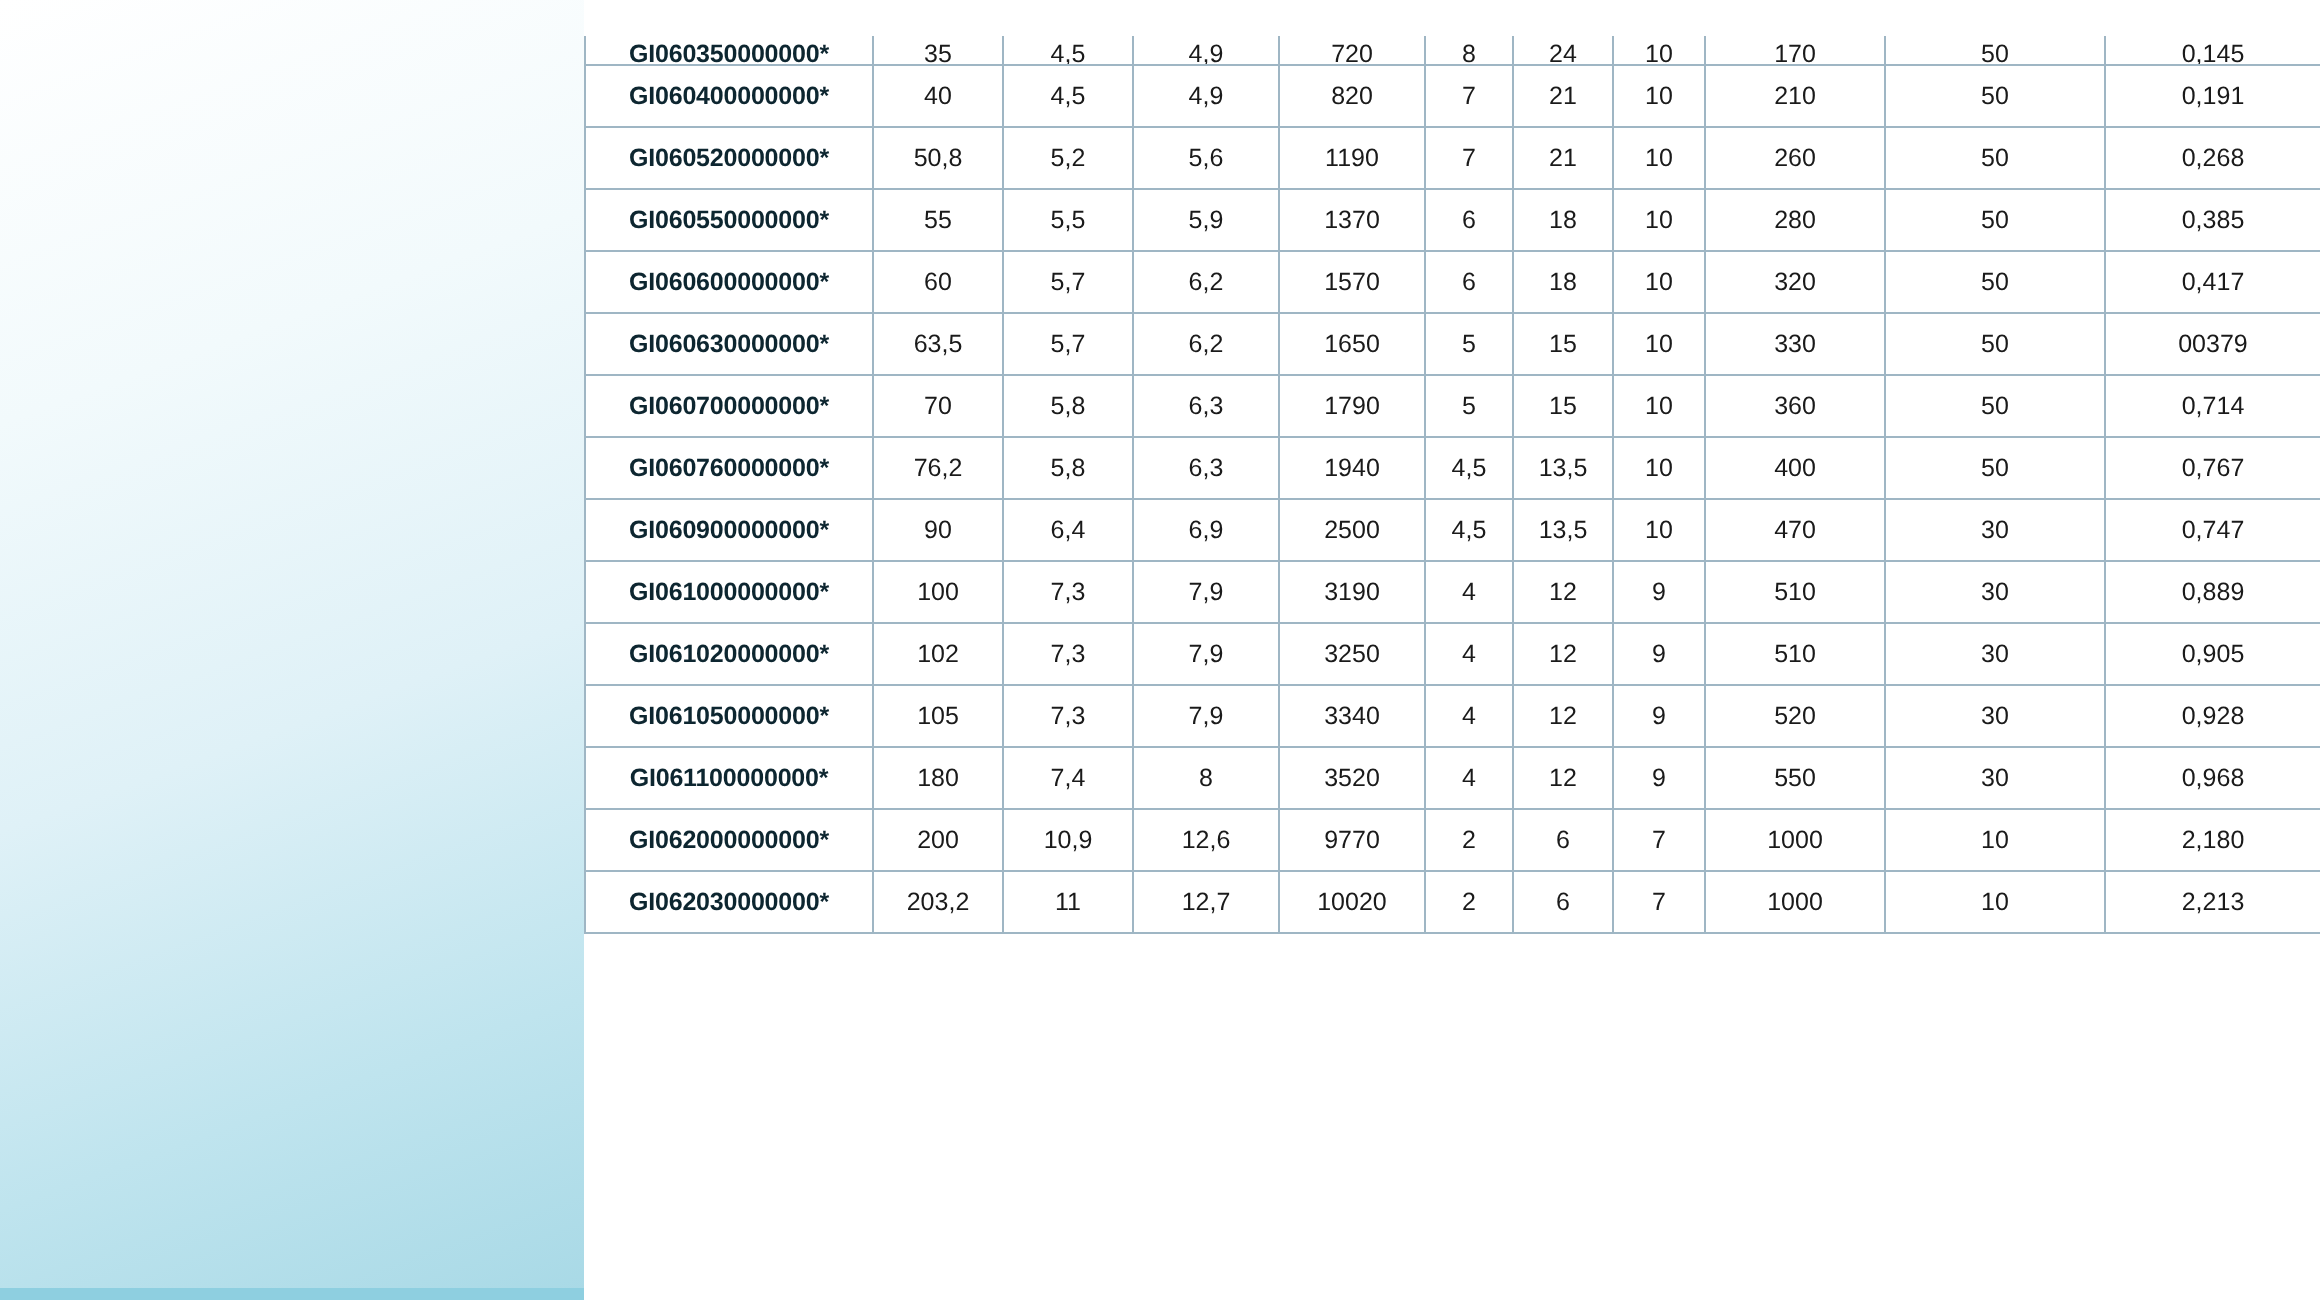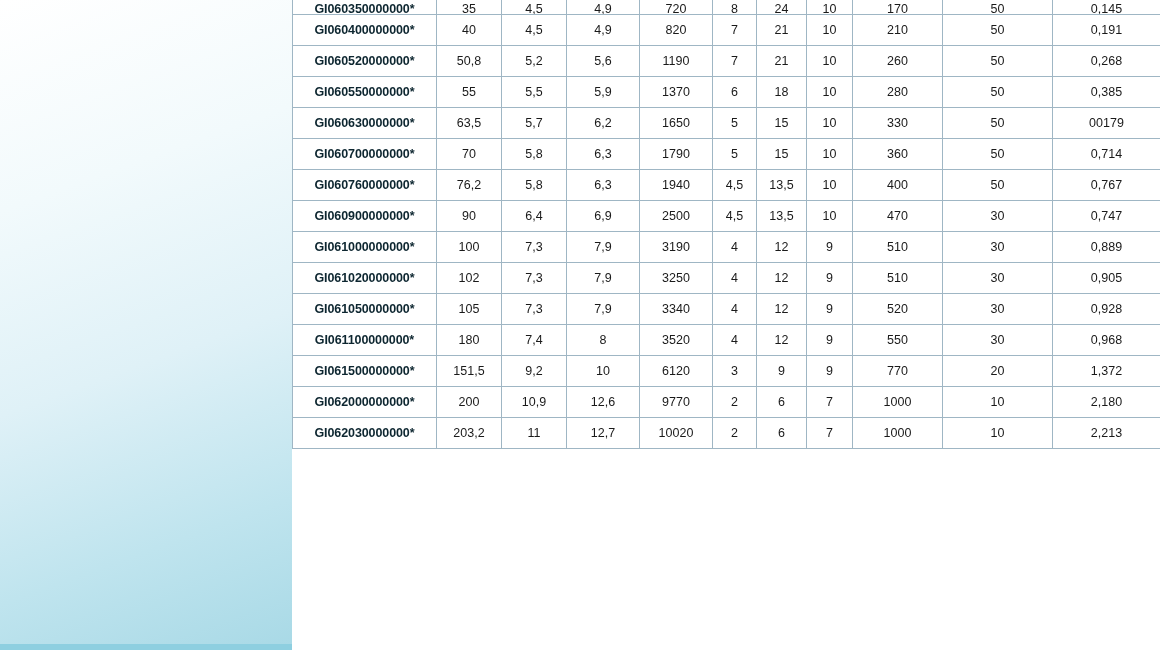--- a/index.html
+++ b/index.html
@@ -33,21 +33,21 @@
     left: 0;
     bottom: 0;
     width: 292px;
     height: 6px;
     background: #8ecfe0;
   }
   
   #table-wrap {
     position: absolute;
     left: 292px;
-    top: 0;
+    top: 18px;
     width: 868px;
     height: 568px;
     overflow: hidden;
   }
   table.spec {
     border-collapse: collapse;
     table-layout: fixed;
     width: 868px;
     font-size: 12.5px;
     color: #1a1a1a;
@@ -162,31 +162,44 @@
             <td>5,9</td>
             <td class="bold">1370</td>
             <td>6</td>
             <td>18</td>
             <td>10</td>
             <td>280</td>
             <td>50</td>
             <td>0,385</td>
           </tr>
           <tr>
+            <td class="code">GI060600000000*</td>
+            <td>60</td>
+            <td>5,7</td>
+            <td>6,2</td>
+            <td class="bold">1570</td>
+            <td>6</td>
+            <td>18</td>
+            <td>10</td>
+            <td>320</td>
+            <td>50</td>
+            <td>0,417</td>
+          </tr>
+          <tr>
             <td class="code">GI060630000000*</td>
             <td>63,5</td>
             <td>5,7</td>
             <td>6,2</td>
             <td class="bold">1650</td>
             <td>5</td>
             <td>15</td>
             <td>10</td>
             <td>330</td>
             <td>50</td>
-            <td>00179</td>
+            <td>00379</td>
           </tr>
           <tr>
             <td class="code">GI060700000000*</td>
             <td>70</td>
             <td>5,8</td>
             <td>6,3</td>
             <td class="bold">1790</td>
             <td>5</td>
             <td>15</td>
             <td>10</td>
@@ -266,33 +279,20 @@
             <td>8</td>
             <td class="bold">3520</td>
             <td>4</td>
             <td>12</td>
             <td>9</td>
             <td>550</td>
             <td>30</td>
             <td>0,968</td>
           </tr>
           <tr>
-            <td class="code">GI061500000000*</td>
-            <td>151,5</td>
-            <td>9,2</td>
-            <td>10</td>
-            <td class="bold">6120</td>
-            <td>3</td>
-            <td>9</td>
-            <td>9</td>
-            <td>770</td>
-            <td>20</td>
-            <td>1,372</td>
-          </tr>
-          <tr>
             <td class="code">GI062000000000*</td>
             <td>200</td>
             <td>10,9</td>
             <td>12,6</td>
             <td class="bold">9770</td>
             <td>2</td>
             <td>6</td>
             <td>7</td>
             <td>1000</td>
             <td>10</td>

